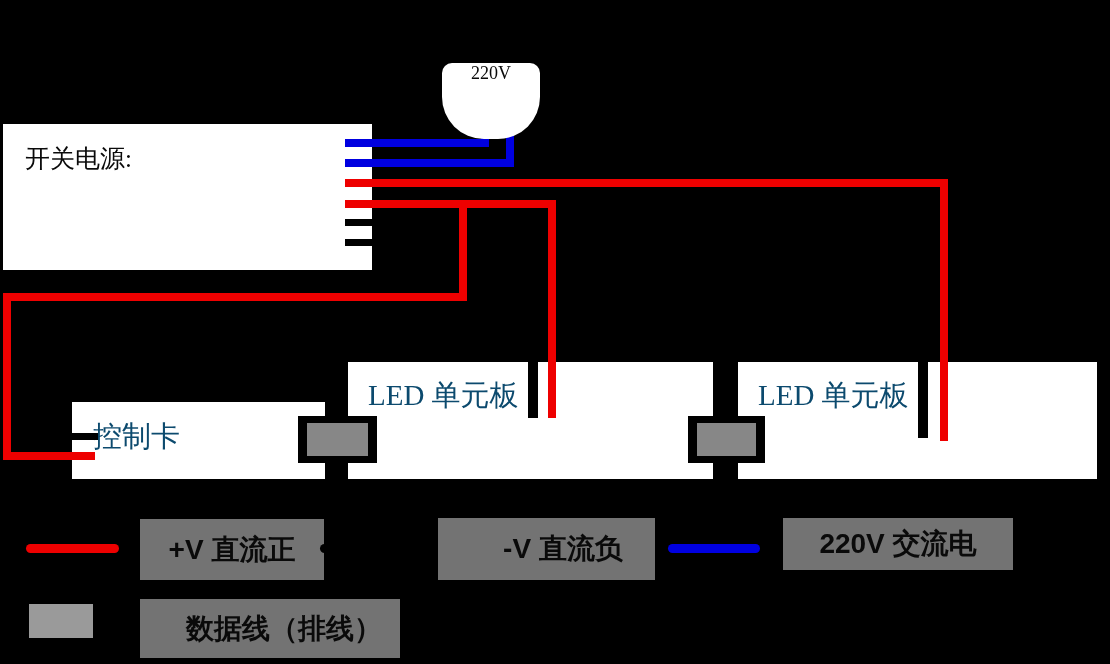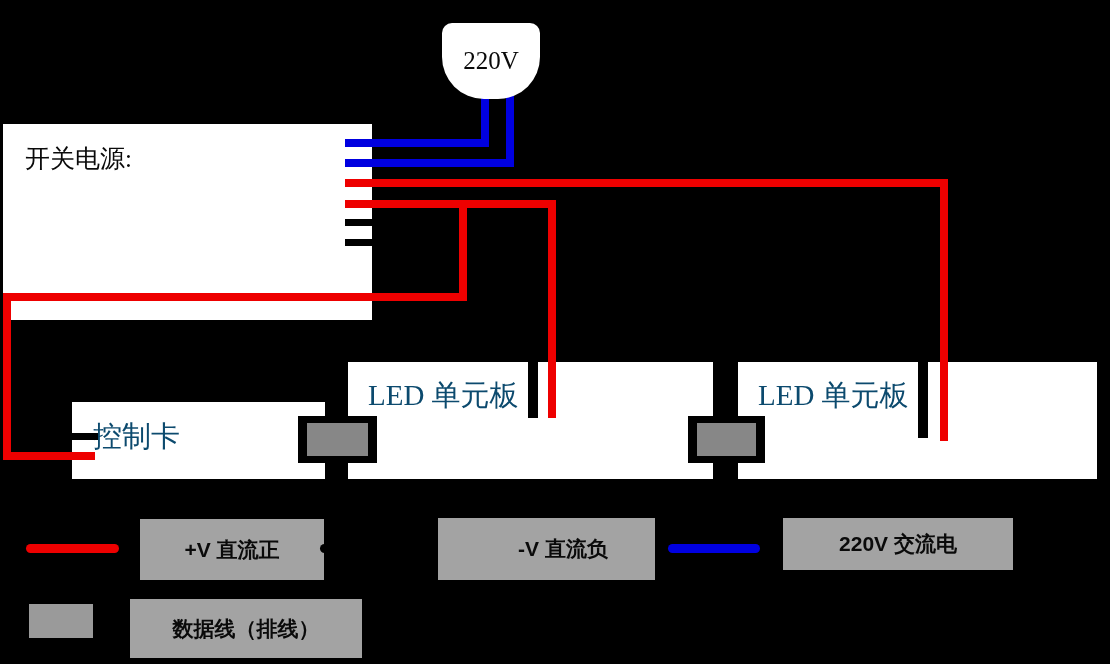--- a/index.html
+++ b/index.html
@@ -12,41 +12,41 @@
   }
   .abs{position:absolute;}
   .whitebox{position:absolute;background:#fff;color:#0a0a0a;}
   .wire{position:absolute;}
   .wire.red{background:#ee0000;}
   .wire.blue{background:#0000e0;}
   .wire.black{background:#000;}
   .psu-text{padding:14px 0 0 22px;font-size:25px;line-height:41px;color:#0a0a0a;}
   .box-label{position:absolute;font-size:29px;color:#0c4a6e;white-space:nowrap;}
   .legend-box{
-    position:absolute;background:#a3a3a3;color:#0a0a0a;
+    position:absolute;background:#737373;color:#0a0a0a;
     display:flex;align-items:center;justify-content:center;
-    font-family:"Liberation Sans", sans-serif;font-weight:bold;font-size:21px;
+    font-family:"Liberation Sans", sans-serif;font-weight:bold;font-size:28px;
     white-space:nowrap;
   }
   .swatch-line{position:absolute;height:9px;border-radius:5px;}
   .connector-outer{position:absolute;background:#000;}
   .connector-inner{position:absolute;background:#878787;}
   .plug{
     position:absolute;background:#fff;
     border-radius:10px 10px 42px 42px;
-    display:flex;align-items:center;justify-content:center;
-    font-size:25px;color:#0a0a0a;
+    display:flex;align-items:flex-start;justify-content:center;
+    font-size:18px;color:#0a0a0a;margin-top:40px;
   }
 </style>
 </head>
 <body>
 
 <div id="canvas">
 
-  <div class="whitebox" style="left:3px;top:124px;width:369px;height:196px;">
+  <div class="whitebox" style="left:3px;top:124px;width:369px;height:146px;">
     <div class="psu-text">
       <div>开关电源:</div>
     </div>
   </div>
 
   <div class="whitebox" style="left:72px;top:402px;width:253px;height:77px;">
     <div class="box-label" style="left:21px;top:15px;">控制卡</div>
   </div>
 
   <div class="whitebox" style="left:348px;top:362px;width:365px;height:117px;">
@@ -96,17 +96,17 @@
   <div class="legend-box" style="left:438px;top:518px;width:184px;height:62px;padding-left:33px;">
     <span>-V 直流负</span>
   </div>
 
   <div class="swatch-line" style="left:668px;top:544px;width:92px;background:#0000e0;"></div>
   <div class="legend-box" style="left:783px;top:518px;width:230px;height:52px;">
     <span>220V 交流电</span>
   </div>
 
   <div class="abs" style="left:29px;top:604px;width:64px;height:34px;background:#9a9a9a;"></div>
-  <div class="legend-box" style="left:130px;top:599px;width:232px;height:59px;">
+  <div class="legend-box" style="left:140px;top:599px;width:232px;height:59px;padding-left:28px;">
     <span>数据线（排线）</span>
   </div>
 
 </div>
 
 </body></html>

